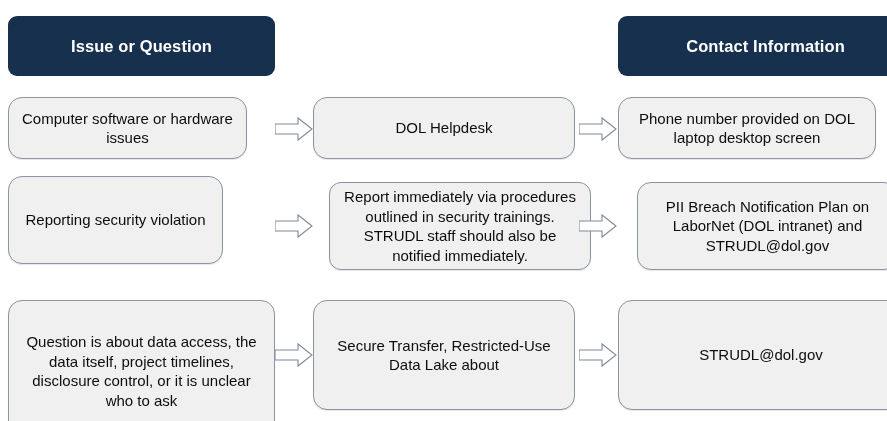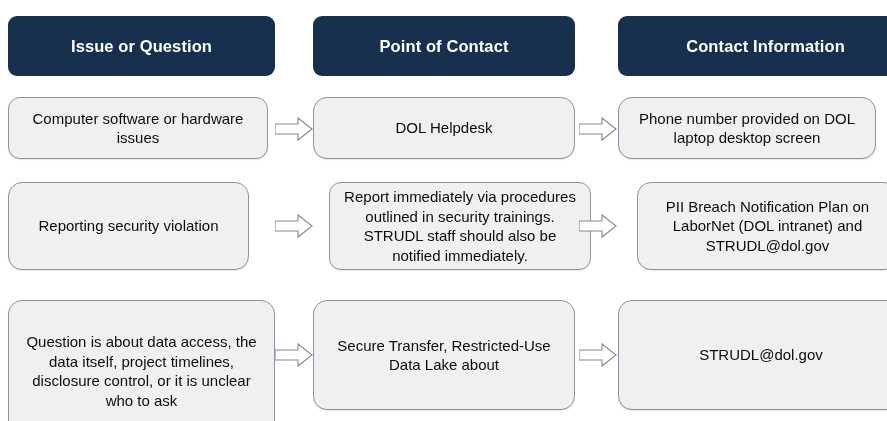--- a/index.html
+++ b/index.html
@@ -71,29 +71,26 @@
 </style>
 </head>
 <body>
 
 <div id="flowchart">
 
   <div class="header-cell" style="left:8px; top:16px; width:267px; height:60px;">
     <span class="header-label">Issue or Question</span>
   </div>
 
-  <div class="header-cell" style="left:313px; top:16px; width:262px; height:60px;">
-    <span class="header-label">Point of Contact</span>
-  </div>
 
   <div class="header-cell" style="left:618px; top:16px; width:295px; height:60px;">
     <span class="header-label">Contact Information</span>
   </div>
 
-  <div class="box" style="left:8px; top:97px; width:260px; height:62px;border-radius:12px;">
+  <div class="box" style="left:8px; top:97px; width:239px; height:62px;">
     <span class="box-label">Computer software or hardware issues</span>
   </div>
 
   <span class="arrow" style="left:275px; top:116px; width:38px; height:26px;">
     <svg width="38" height="26" viewBox="0 0 38 26" aria-hidden="true">
       <polygon class="arrow-body" points="0,8 23,8 23,2 37,13 23,24 23,18 0,18"></polygon>
     </svg>
   </span>
 
   <div class="box" style="left:313px; top:97px; width:262px; height:62px;">
@@ -103,21 +100,21 @@
   <span class="arrow" style="left:579px; top:116px; width:38px; height:26px;">
     <svg width="38" height="26" viewBox="0 0 38 26" aria-hidden="true">
       <polygon class="arrow-body" points="0,8 23,8 23,2 37,13 23,24 23,18 0,18"></polygon>
     </svg>
   </span>
 
   <div class="box" style="left:618px; top:97px; width:258px; height:62px;">
     <span class="box-label">Phone number provided on DOL laptop desktop screen</span>
   </div>
 
-  <div class="box" style="left:8px; top:182px; width:241px; height:88px;">
+  <div class="box" style="left:8px; top:176px; width:215px; height:88px;">
     <span class="box-label">Reporting security violation</span>
   </div>
 
   <span class="arrow" style="left:275px; top:213px; width:38px; height:26px;">
     <svg width="38" height="26" viewBox="0 0 38 26" aria-hidden="true">
       <polygon class="arrow-body" points="0,8 23,8 23,2 37,13 23,24 23,18 0,18"></polygon>
     </svg>
   </span>
 
   <div class="box semi-round" style="left:313px; top:182px; width:262px; height:88px;">

